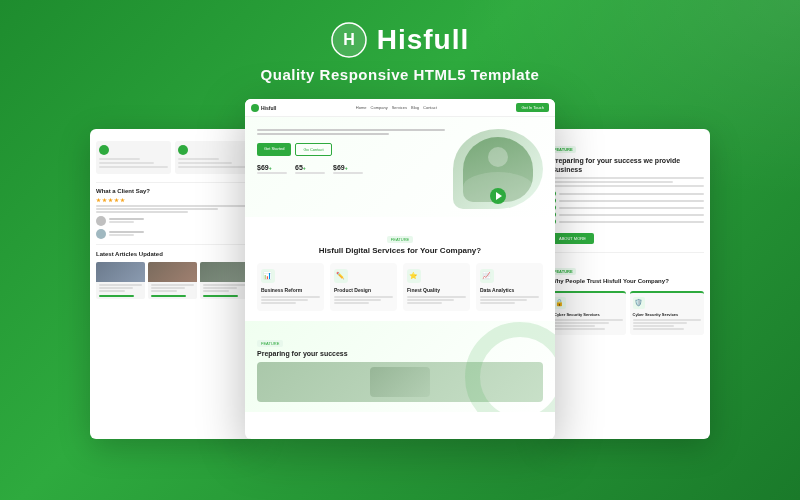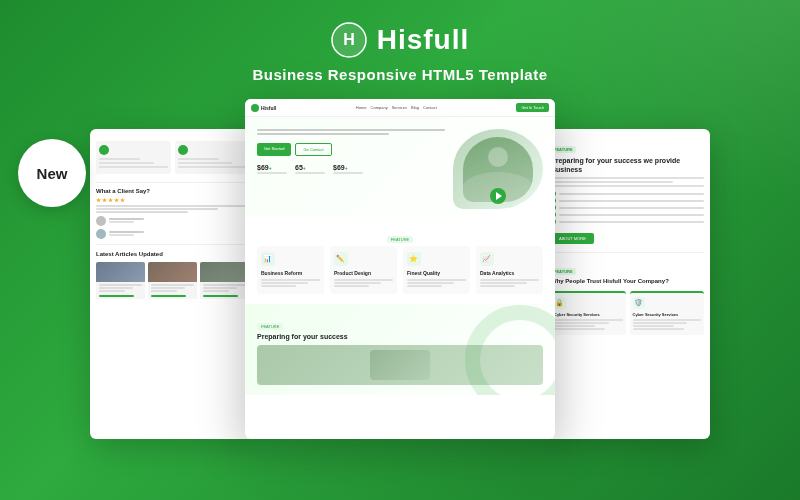--- a/index.html
+++ b/index.html
@@ -698,28 +698,25 @@
 
   <div class="header">
     <div class="logo-row">
 
       <svg class="logo-icon" viewBox="0 0 36 36" fill="none" xmlns="http://www.w3.org/2000/svg">
         <circle cx="18" cy="18" r="17" fill="white" fill-opacity="0.15" stroke="white" stroke-width="1.5"></circle>
         <text x="18" y="23" text-anchor="middle" font-size="16" font-weight="900" fill="white" font-family="Arial">H</text>
       </svg>
       <span class="brand-name">Hisfull</span>
     </div>
-    <div class="tagline">Business Responsive HTML5 Template</div>
+    <div class="tagline">Quality Responsive HTML5 Template</div>
   </div>
 
   <div class="preview-area">
 
-    <div class="new-badge">
-      <span>New</span>
-    </div>
 
     <div class="left-preview">
 
       <div class="lp-section">
         <div class="lp-cols">
           <div class="lp-col">
             <div class="lp-col-icon"></div>
             <div class="lp-text-line short"></div>
             <div class="lp-text-line medium"></div>
             <div class="lp-text-line full"></div>
@@ -844,20 +841,21 @@
             <div class="people-figure"></div>
           </div>
           <div class="cp-play-btn">
             <div class="cp-play-icon"></div>
           </div>
         </div>
       </div>
 
       <div class="cp-services">
         <div class="cp-services-label">FEATURE</div>
+        <div class="cp-services-title">Hisfull Digital Services for Your Company?</div>
         <div class="cp-services-grid">
           <div class="cp-service-card">
             <div class="cp-service-icon">
               <span style="font-size:7px;">📊</span>
             </div>
             <div class="cp-service-title">Business Reform</div>
             <div class="cp-service-text full"></div>
             <div class="cp-service-text medium" style="width:80%;"></div>
             <div class="cp-service-text short" style="width:60%;"></div>
           </div>

